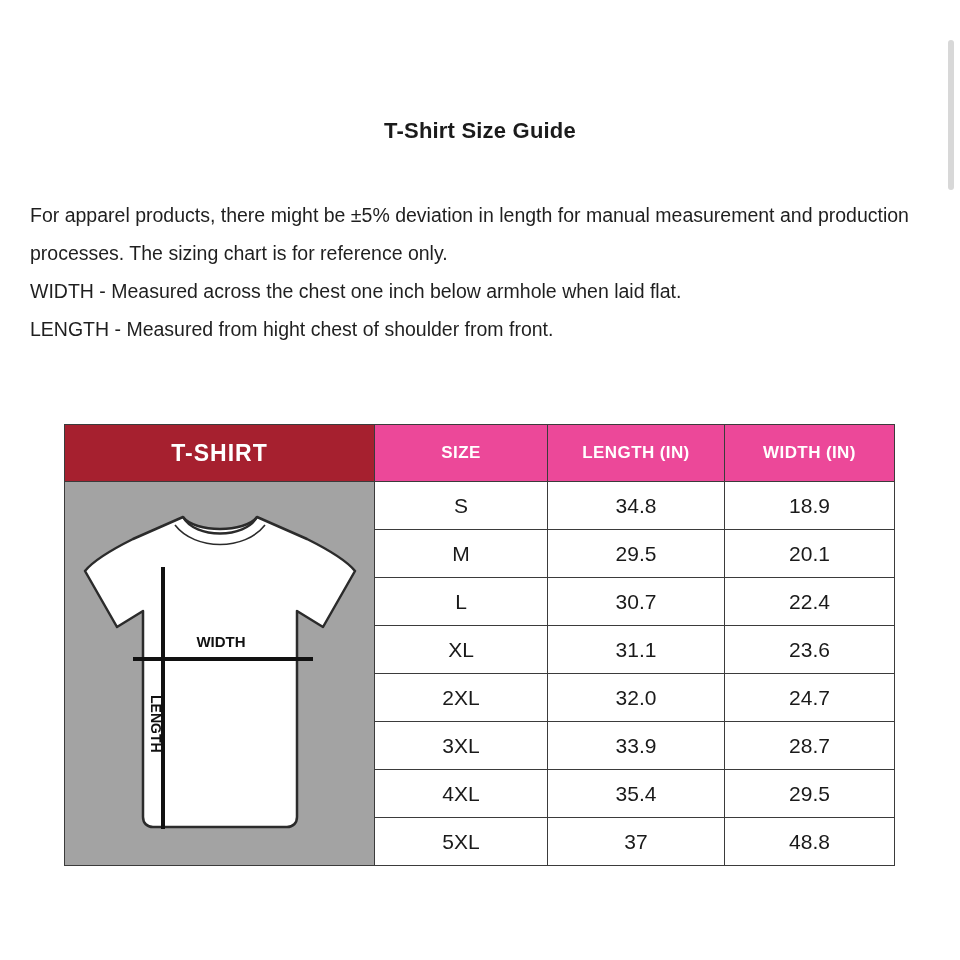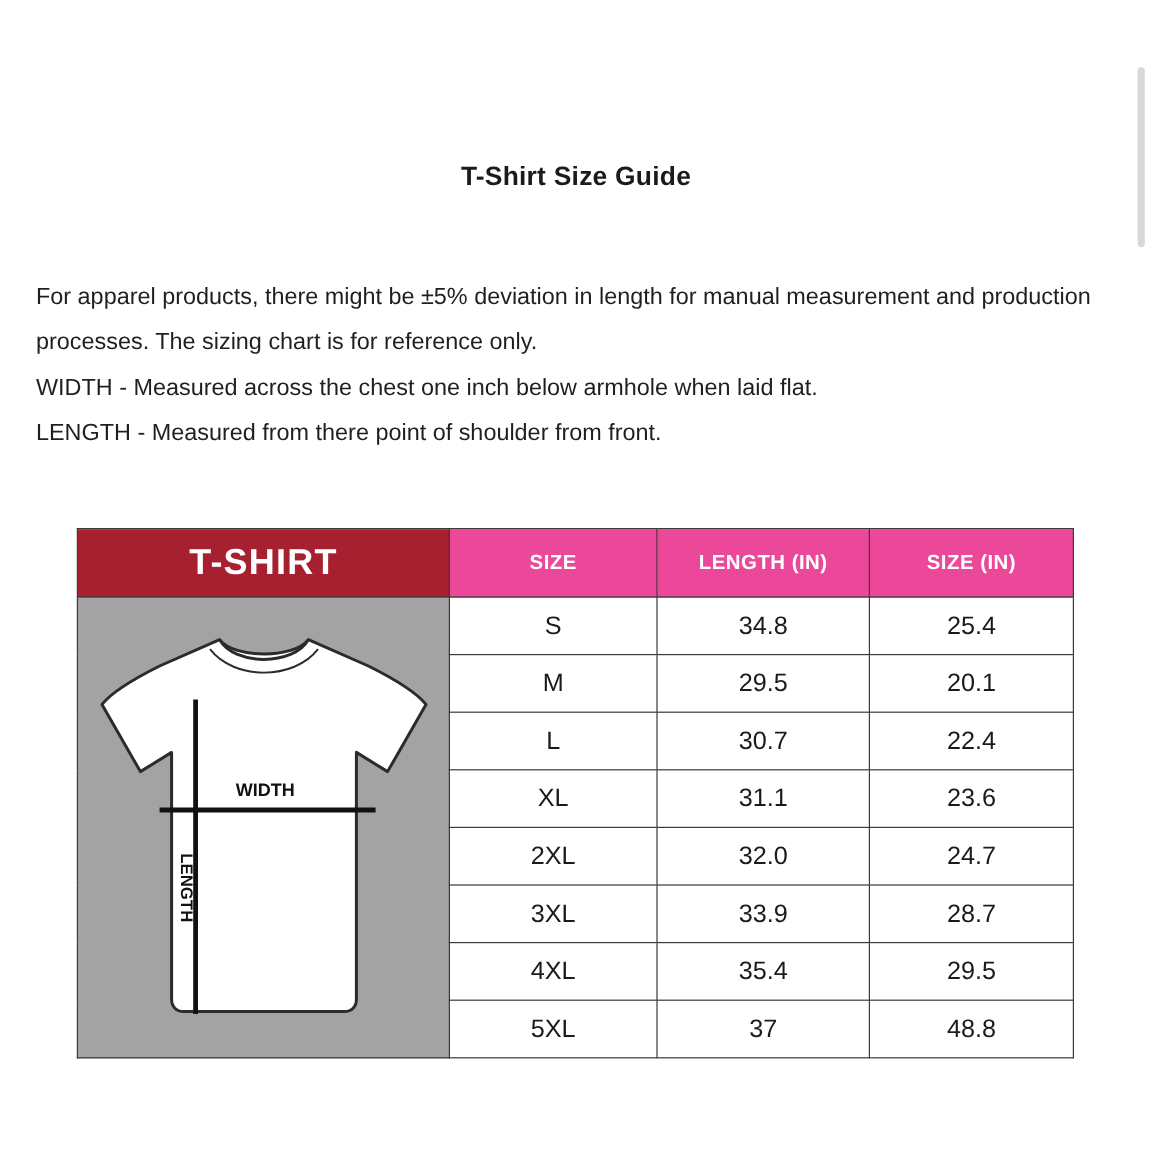--- a/index.html
+++ b/index.html
@@ -20,21 +20,21 @@
     height: 960px;
     box-sizing: border-box;
     padding: 0;
     position: relative;
   }
   .page-title {
     text-align: center;
     font-size: 22px;
     font-weight: bold;
     color: #1b1b1b;
-    margin: 16px;
+    margin: 0;
     padding-top: 118px;
     letter-spacing: 0.2px;
   }
   .intro {
     margin: 0;
     padding: 0 30px 0 30px;
     font-size: 19.5px;
     line-height: 38px;
     color: #1f1f1f;
   }
@@ -65,21 +65,21 @@
     background: #ec4899;
     color: #ffffff;
     height: 56px;
     font-size: 17px;
     font-weight: bold;
     letter-spacing: 0.4px;
     border-color: #8d1a27;
   }
   th.hdr-brand {
     background: #a6202f;
-    font-size: 30px;
+    font-size: 23px;
     letter-spacing: 1px;
   }
   .col-img { width: 310px; }
   .col-size { width: 173px; }
   .col-len { width: 177px; }
   .col-wid { width: 170px; }
   td.cell {
     height: 47px;
     font-size: 21px;
     color: #1a1a1a;
@@ -117,37 +117,37 @@
 </head>
 <body>
 
 <div class="page">
 
   <h1 class="page-title">T-Shirt Size Guide</h1>
 
   <div class="intro intro-block">
     <p>For apparel products, there might be ±5% deviation in length for manual measurement and production processes. The sizing chart is for reference only.</p>
     <p>WIDTH - Measured across the chest one inch below armhole when laid flat.</p>
-    <p>LENGTH - Measured from there point of shoulder from front.</p>
+    <p>LENGTH - Measured from hight chest of shoulder from front.</p>
   </div>
 
   <div class="table-wrap">
     <table class="size-table">
       <colgroup>
         <col class="col-img">
         <col class="col-size">
         <col class="col-len">
         <col class="col-wid">
       </colgroup>
       <tbody>
         <tr class="hdr-row">
           <th class="hdr-brand">T-SHIRT</th>
           <th>SIZE</th>
           <th>LENGTH (IN)</th>
-          <th>SIZE (IN)</th>
+          <th>WIDTH (IN)</th>
         </tr>
 
         <tr>
           <td class="img-cell" rowspan="8">
             <div class="shirt-holder">
               <svg width="290" height="350" viewBox="0 0 290 350">
                 <g fill="#ffffff" stroke="#2b2b2b" stroke-width="2.5" stroke-linejoin="round">
                   <path d="M108 18 C120 34 170 34 182 18 L232 40 C252 50 272 62 280 72
                            L248 128 L222 112 L222 318 C222 324 218 328 212 328
                            L78 328 C72 328 68 324 68 318 L68 112 L42 128 L10 72
@@ -161,21 +161,21 @@
                   <line x1="58" y1="160" x2="238" y2="160"></line>
                   <line x1="88" y1="68" x2="88" y2="330"></line>
                 </g>
                 <text x="146" y="148" text-anchor="middle" font-family="Liberation Sans, sans-serif" font-size="15" font-weight="bold" fill="#111111">WIDTH</text>
                 <text x="76" y="196" text-anchor="start" font-family="Liberation Sans, sans-serif" font-size="14" font-weight="bold" fill="#111111" transform="rotate(90 76 196)">LENGTH</text>
               </svg>
             </div>
           </td>
           <td class="cell">S</td>
           <td class="cell">34.8</td>
-          <td class="cell">25.4</td>
+          <td class="cell">18.9</td>
         </tr>
 
         <tr>
           <td class="cell">M</td>
           <td class="cell">29.5</td>
           <td class="cell">20.1</td>
         </tr>
         <tr>
           <td class="cell">L</td>
           <td class="cell">30.7</td>

